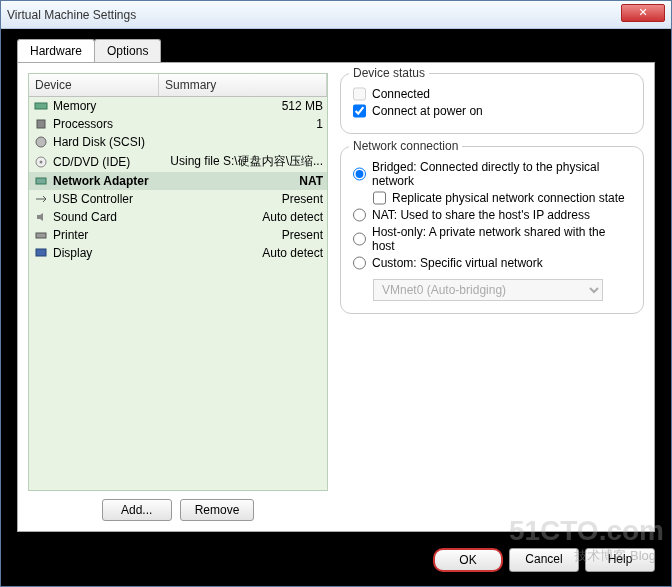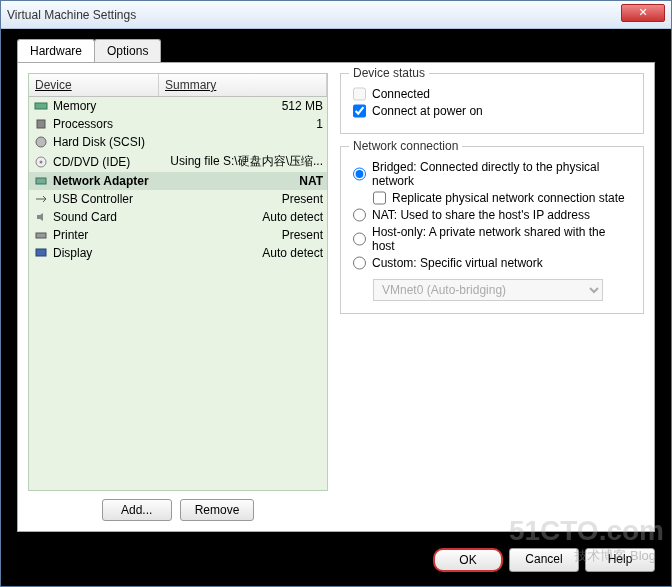--- a/index.html
+++ b/index.html
@@ -11,36 +11,36 @@
 .close-btn { position: absolute; right: 6px; top: 3px; width: 44px; height: 18px; background: linear-gradient(#e88, #c33); border: 1px solid #a22; border-radius: 2px; color: #fff; text-align: center; line-height: 14px; font-size: 11px; }
 
 .tabs { display: flex; margin: 10px 0 0 16px; }
 .tab { padding: 4px 12px; border: 1px solid #aaa; border-bottom: none; background: #f0f0f0; margin-right: -1px; border-radius: 3px 3px 0 0; cursor: pointer; }
 .tab.active { background: #fff; position: relative; z-index: 2; }
 
 .panel { margin: 0 16px 8px 16px; border: 1px solid #aaa; background: #fff; flex: 1; display: flex; padding: 10px; gap: 12px; }
 
 .left { width: 300px; display: flex; flex-direction: column; }
 .device-table { flex: 1; border: 1px solid #b8cfb8; background: #e8f3e4; }
-.thead { display: flex; background: linear-gradient(#fdfdfd,#ececec); border-bottom: 1px solid #c0c0c0; text-decoration: underline; }
+.thead { display: flex; background: linear-gradient(#fdfdfd,#ececec); border-bottom: 1px solid #c0c0c0; }
 .th { padding: 4px 6px; border-right: 1px solid #d0d0d0; color: #333; }
 .th.device { width: 130px; }
 .th.summary { flex: 1; }
 .tbody { }
 .row { display: flex; padding: 2px 4px; align-items: center; cursor: pointer; }
 .row.selected { background: #d0e0d0; font-weight: bold; }
 .row .icon { width: 16px; height: 14px; margin-right: 4px; display: inline-flex; align-items: center; justify-content: center; }
 .row .dev { width: 110px; white-space: nowrap; overflow: hidden; text-overflow: ellipsis; }
 .row .sum { flex: 1; white-space: nowrap; overflow: hidden; text-overflow: ellipsis; text-align: right; }
 
 .left-buttons { display: flex; justify-content: center; gap: 8px; margin-top: 8px; }
 .btn { min-width: 70px; padding: 3px 14px; background: linear-gradient(#fdfdfd,#e4e4e4); border: 1px solid #999; border-radius: 3px; cursor: pointer; text-align: center; }
 
 .right { flex: 1; display: flex; flex-direction: column; gap: 12px; }
-.groupbox { border: 1px solid #ccc; border-radius: 0; padding: 10px 12px 12px 12px; position: relative; }
+.groupbox { border: 1px solid #ccc; border-radius: 11px; padding: 10px 12px 12px 12px; position: relative; }
 .groupbox .legend { position: absolute; top: -8px; left: 8px; background: #fff; padding: 0 4px; color: #333; }
 .chk, .rad { display: flex; gap: 6px; margin: 3px 0; }
 .chk input, .rad input { margin: 0; }
 .sub { margin-left: 20px; }
 .combo { width: 230px; margin: 6px 0 0 20px; padding: 2px 4px; border: 1px solid #bbb; background: #f4f4f4; color: #888; }
 
 .footer { display: flex; justify-content: flex-end; gap: 6px; padding: 8px 16px 14px 0; }
 .footer .btn { min-width: 70px; }
 .ok-highlight { border: 2px solid #c33 !important; border-radius: 10px; position: relative; }
 

